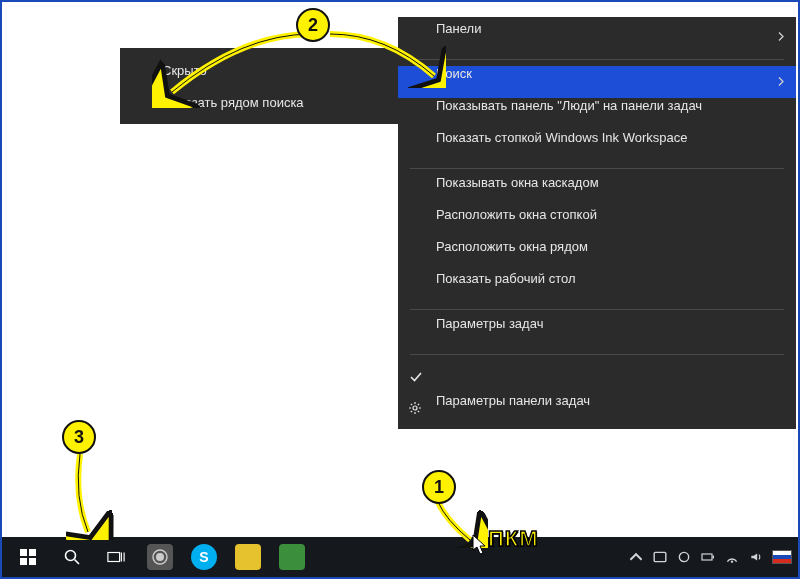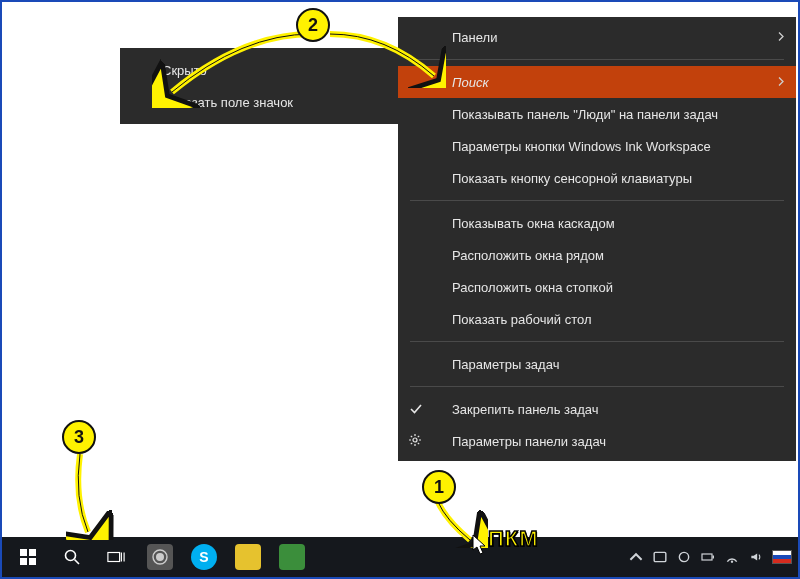--- a/index.html
+++ b/index.html
@@ -16,22 +16,22 @@
 
   
   .app-ico { width: 26px; height: 26px; border-radius: 4px; display: flex; align-items: center; justify-content: center; font-size: 14px; color: #fff; }
   .ico-grey { background: #555; }
   .ico-skype { background: #00aff0; border-radius: 50%; font-weight: bold; }
   .ico-yellow { background: #e6c22e; }
   .ico-green { background: #3b8e3b; }
 
   
   .menu-main { position: absolute; top: 15px; left: 396px; width: 398px; background: #2b2b2b; color: #e6e6e6; font-size: 13px; padding-top: 4px; padding-bottom: 4px; }
-  .menu-main .m-item { position: relative; height: 32px; display: flex; align-items: center; padding-left: 54px; padding-right: 24px; white-space: nowrap; }
-  .menu-main .m-item.highlight { background: #c2410c; font-style: italic; }
+  .menu-main .m-item { position: relative; height: 32px; display: flex; align-items: flex-start; padding-left: 38px; padding-right: 24px; white-space: nowrap; }
+  .menu-main .m-item.highlight { background: #1d4ed8; }
   .menu-main .sep { height: 1px; background: #4a4a4a; margin: 6px 12px; }
   .menu-main .chev { position: absolute; right: 10px; top: 50%; transform: translateY(-50%); }
   .menu-main .chev svg { width: 10px; height: 10px; color: #cfcfcf; }
   .menu-main .check-slot { position: absolute; left: 10px; top: 50%; transform: translateY(-50%); width: 16px; height: 16px; display: flex; align-items: center; justify-content: center; }
   .menu-main .check-slot svg { width: 14px; height: 14px; color: #e6e6e6; }
   .menu-main .gear-slot { position: absolute; left: 10px; top: 50%; transform: translateY(-50%); width: 16px; height: 16px; }
   .menu-main .gear-slot svg { width: 14px; height: 14px; color: #e6e6e6; }
 
   
   .menu-sub { position: absolute; top: 46px; left: 118px; width: 278px; background: #2b2b2b; color: #e6e6e6; font-size: 13px; padding: 6px 0; }
@@ -65,68 +65,64 @@
     <span class="chev">
       <svg viewBox="0 0 10 10">
           <path d="M3 1 L7 5 L3 9" stroke="currentColor" stroke-width="1.3" fill="none"></path>
         </svg>
     </span>
   </div>
   <div class="m-item">
     <span>Показывать панель "Люди" на панели задач</span>
   </div>
   <div class="m-item">
-    <span>Параметры кнопки Windows Ink Workspace</span>
-  </div>
-  <div class="m-item">
-    <span>Показать кнопку сенсорной клавиатуры</span>
+    <span>Показать стопкой Windows Ink Workspace</span>
   </div>
   <div class="sep"></div>
   <div class="m-item">
     <span>Показывать окна каскадом</span>
   </div>
   <div class="m-item">
+    <span>Расположить окна стопкой</span>
+  </div>
+  <div class="m-item">
     <span>Расположить окна рядом</span>
-  </div>
-  <div class="m-item">
-    <span>Расположить окна стопкой</span>
   </div>
   <div class="m-item">
     <span>Показать рабочий стол</span>
   </div>
   <div class="sep"></div>
   <div class="m-item">
     <span>Параметры задач</span>
   </div>
   <div class="sep"></div>
   <div class="m-item">
     <span class="check-slot">
       <svg viewBox="0 0 14 14">
           <path d="M2 7 L5.5 10.5 L12 3" stroke="currentColor" stroke-width="1.6" fill="none"></path>
         </svg>
     </span>
-    <span>Закрепить панель задач</span>
   </div>
   <div class="m-item">
     <span class="gear-slot">
       <svg viewBox="0 0 14 14">
           <circle cx="7" cy="7" r="2" fill="none" stroke="currentColor" stroke-width="1.2"></circle>
           <path d="M7 1v2M7 11v2M1 7h2M11 7h2M2.8 2.8l1.4 1.4M9.8 9.8l1.4 1.4M11.2 2.8l-1.4 1.4M4.2 9.8l-1.4 1.4" stroke="currentColor" stroke-width="1.2"></path>
         </svg>
     </span>
     <span>Параметры панели задач</span>
   </div>
 </div>
 
 <div class="menu-sub">
   <div class="m-item">
     <span>Скрыто</span>
   </div>
   <div class="m-item">
-    <span>Показать поле значок</span>
+    <span>Показать рядом поиска</span>
   </div>
 </div>
 
 <div class="taskbar">
   <div class="tb-item">
     <svg viewBox="0 0 18 18">
       <rect x="1" y="1" width="7" height="7" fill="#fff"></rect>
         <rect x="10" y="1" width="7" height="7" fill="#fff"></rect>
       <rect x="1" y="10" width="7" height="7" fill="#fff"></rect>
         <rect x="10" y="10" width="7" height="7" fill="#fff"></rect>

